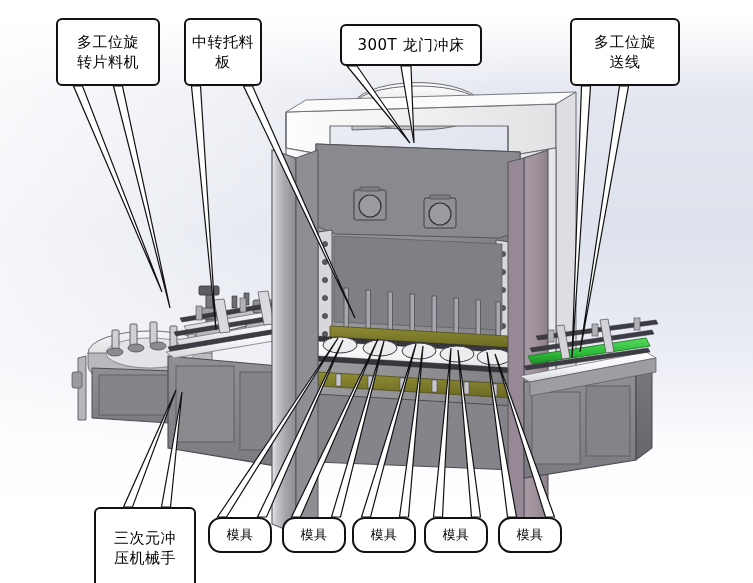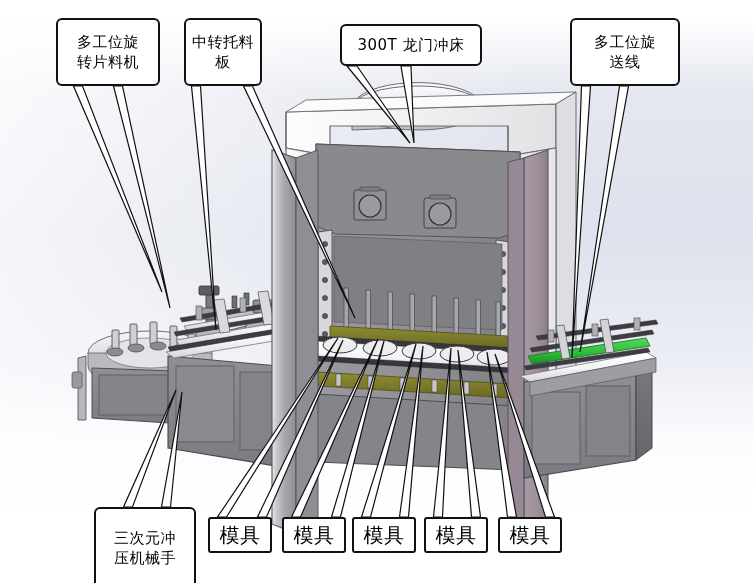--- a/index.html
+++ b/index.html
@@ -48,21 +48,21 @@
     color:#000000;
     font-size:15px;
     line-height:20px;
     letter-spacing:0.5px;
     display:flex;align-items:center;justify-content:center;
     text-align:center;
     box-sizing:border-box;
     z-index:6;
     white-space:pre-line;
   }
-  .callout.small{font-size:20px;border-radius:3px;}
+  .callout.small{font-size:13px;border-radius:13px;}
   .callout.one-line{line-height:22px;}
 </style>
 </head>
 <body>
 
 <div id="stage">
 
   <div id="bg"></div>
   <div id="bg2"></div>
 

